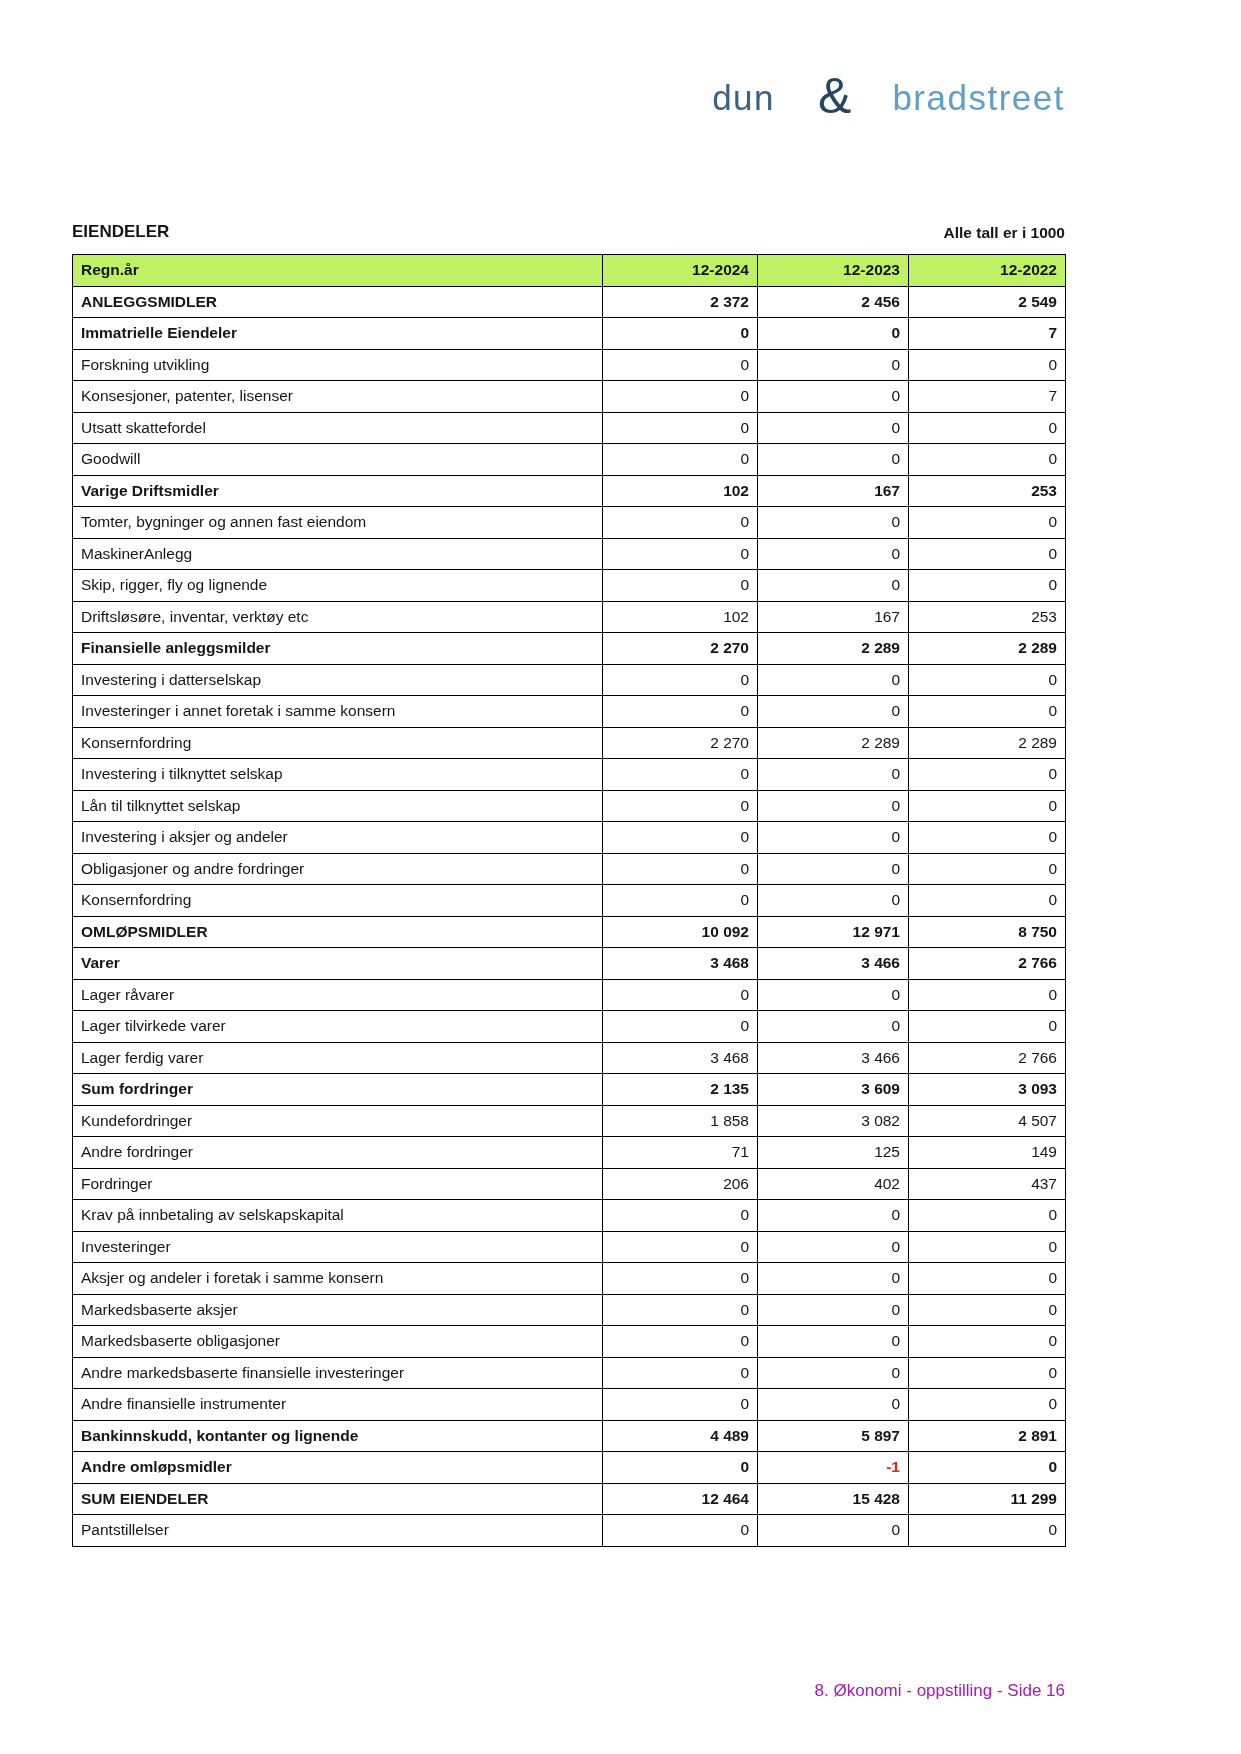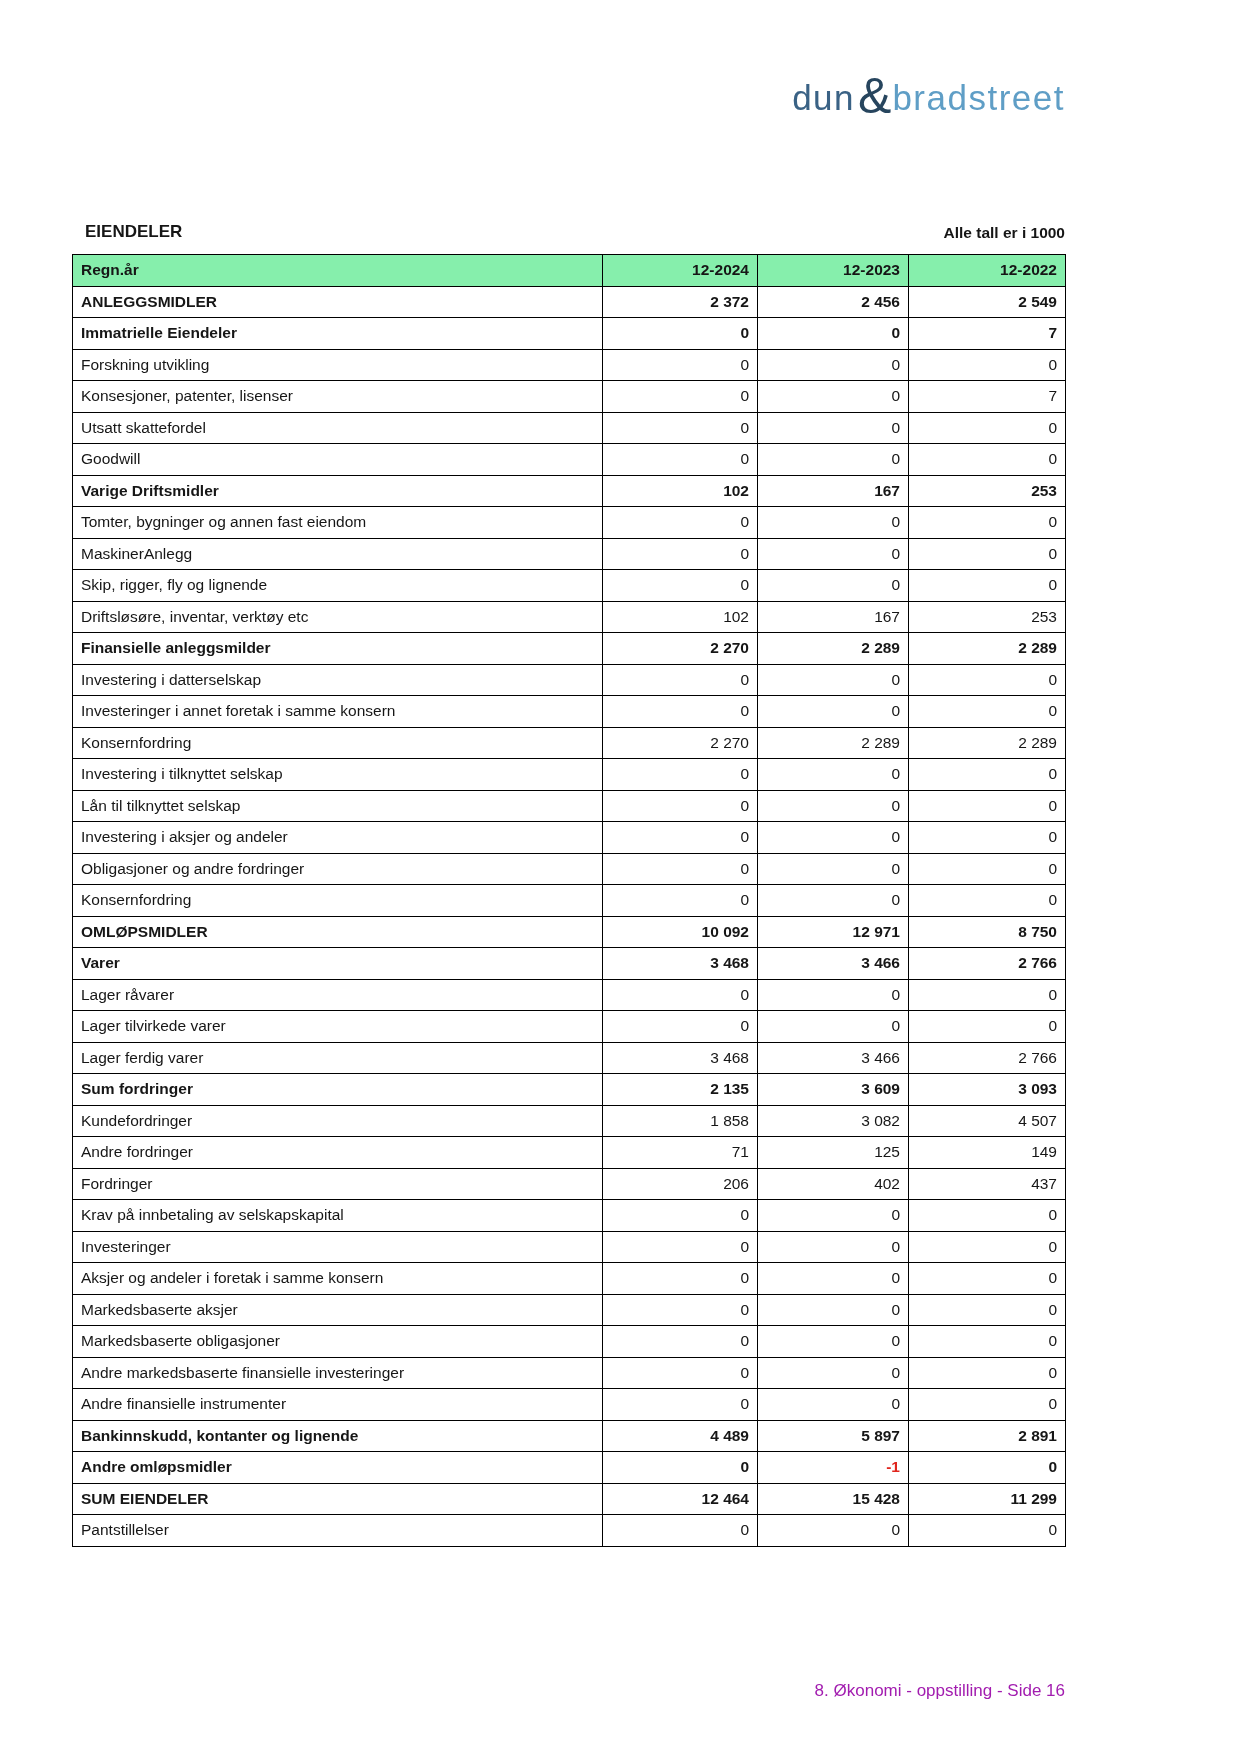--- a/index.html
+++ b/index.html
@@ -11,58 +11,59 @@
     color:#161616;
     overflow:hidden;
   }
   
   .logo {
     position:absolute;
     top:64px; right:176px;
     display:flex; align-items:baseline;
     white-space:nowrap;
     user-select:none;
+    gap:40px;
   }
   .logo .dun {
     font-size:35px; letter-spacing:1.5px; font-weight:400;
   }
   .logo .amp {
     font-size:50px; font-weight:400;
     position:relative; top:3px;
     margin:0 1px 0 3px;
   }
   .logo .brad {
     font-size:35px; letter-spacing:1.5px; font-weight:400;
   }
   
   .header-bar {
     position:absolute;
     left:72px; width:993px; top:222px;
     display:flex; justify-content:space-between; align-items:flex-end;
   }
-  .page-title { font-size:17px; font-weight:bold;margin-left:13px; }
+  .page-title { font-size:17px; font-weight:bold; }
   .units-note { font-size:15.5px; font-weight:700; }
   
   table.balance {
     position:absolute;
     left:72px; top:254px;
     width:993px;
     border-collapse:collapse;
     table-layout:fixed;
   }
   table.balance th, table.balance td {
     border:1px solid #000000;
     height:30.5px;
     font-size:15.5px;
     padding:0 8px;
     overflow:hidden;
     white-space:nowrap;
   }
   table.balance th {
-    background:#86efac;
+    background:#bef264;
     font-weight:bold;
     text-align:right;
   }
   table.balance th.label-col { text-align:left; }
   table.balance td.num { text-align:right; }
   table.balance tr.bold td { font-weight:bold;margin-left:23px; }
   table.balance td.neg { color:#e0251d; }
   
   .footer {
     position:absolute;

